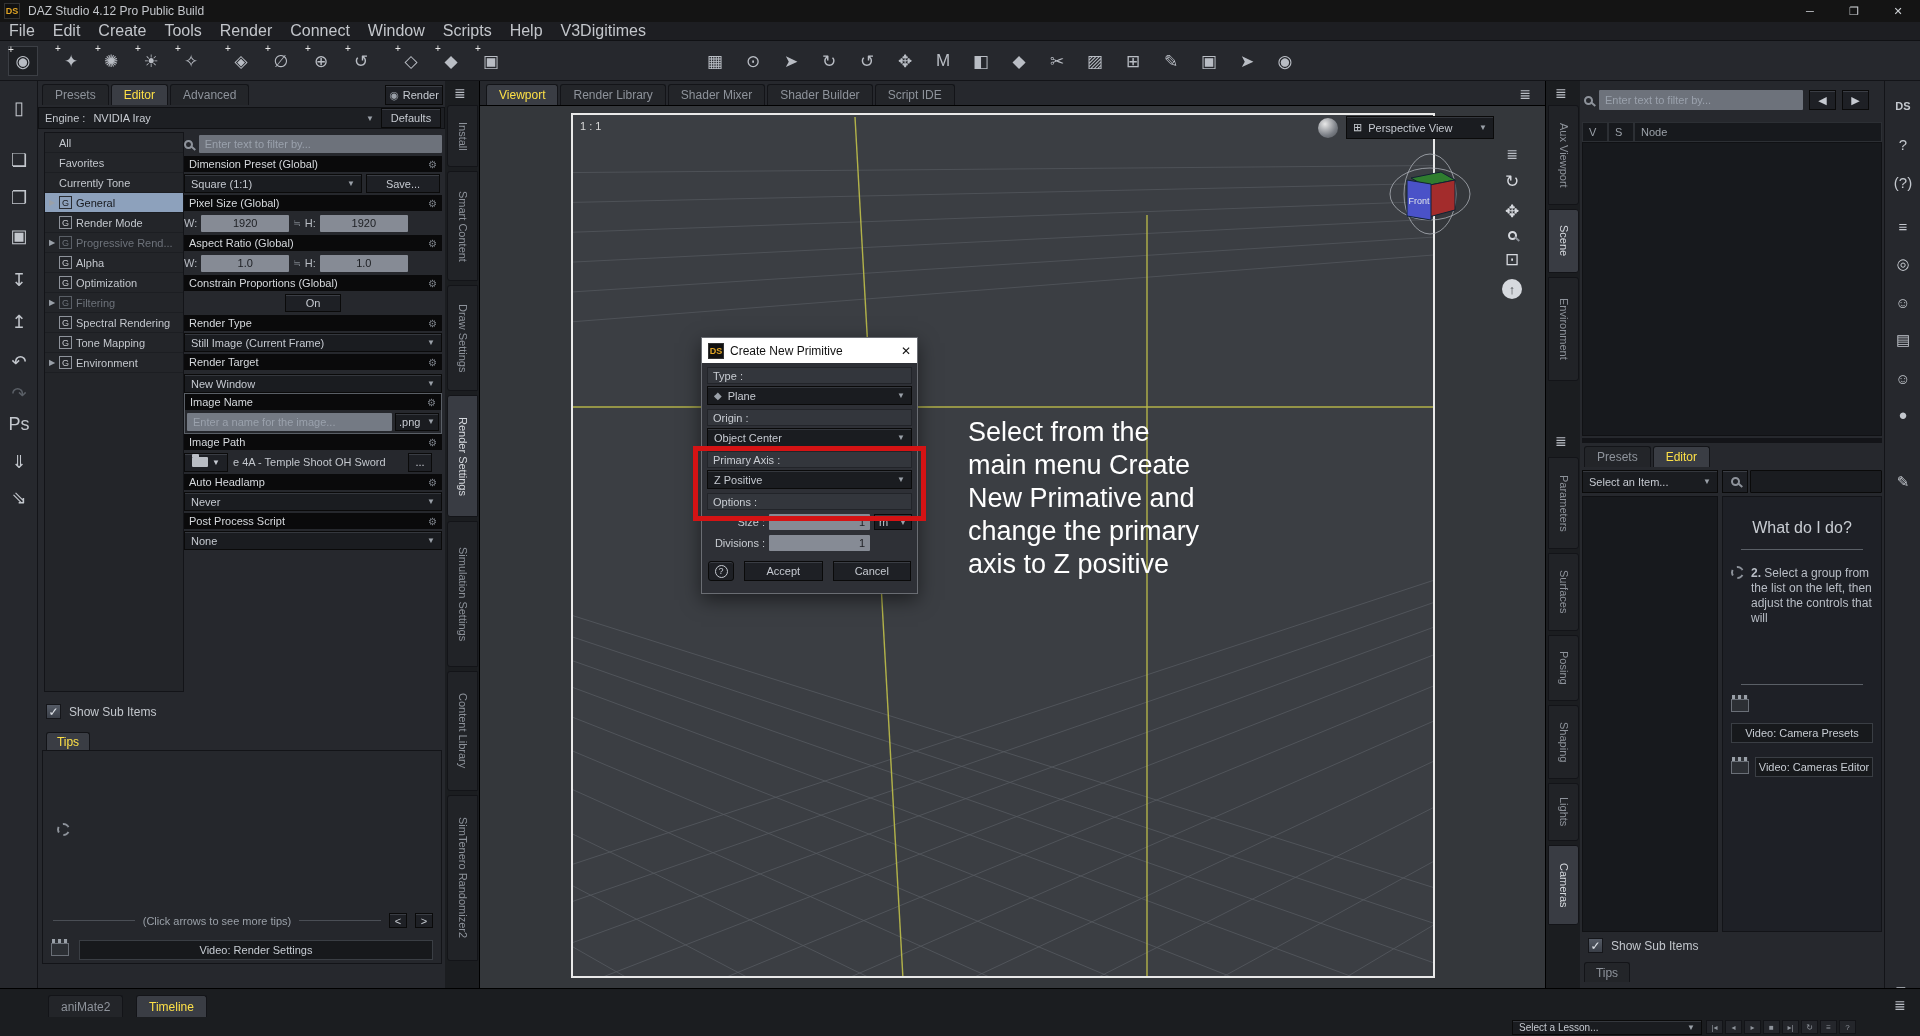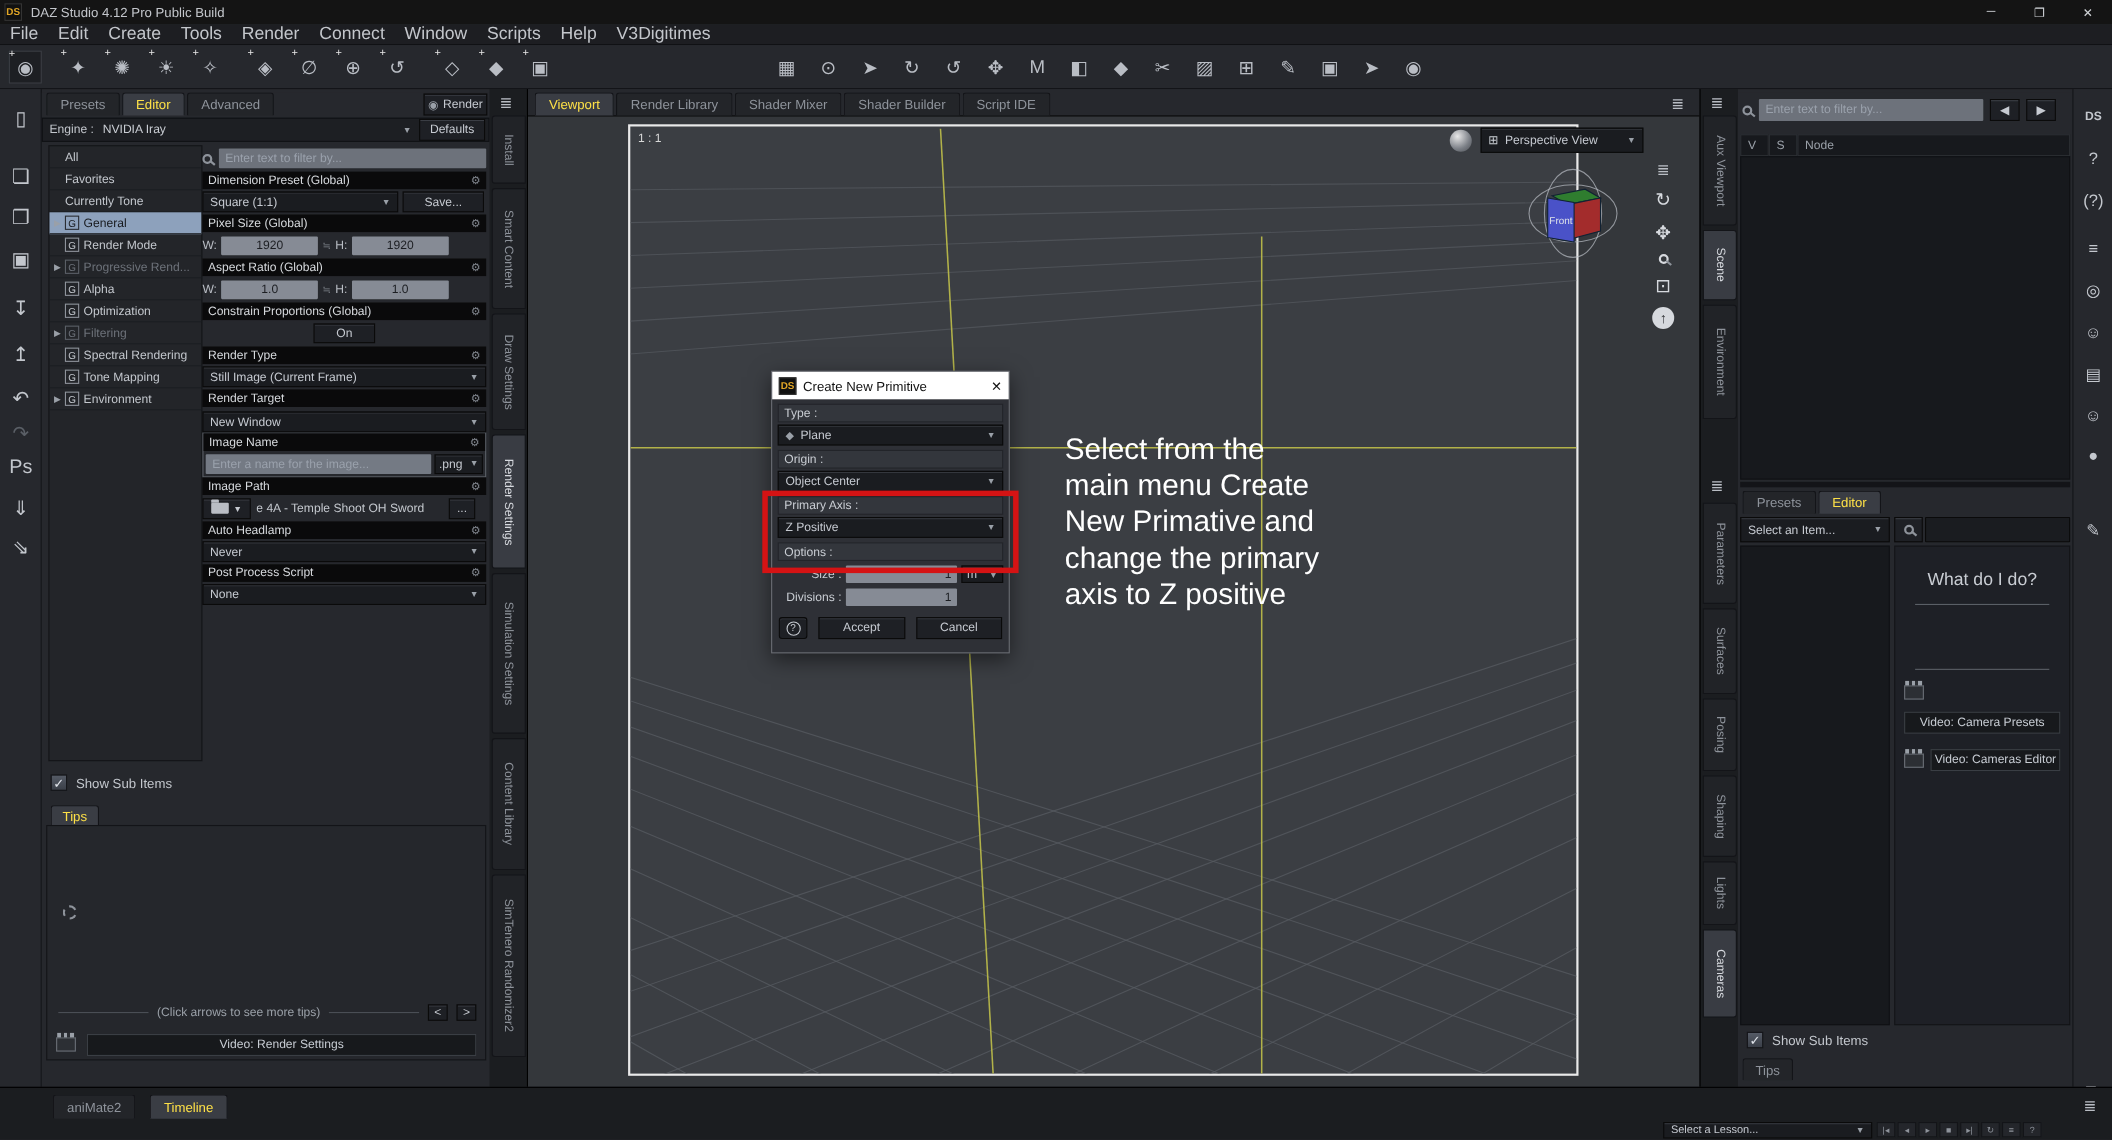--- a/index.html
+++ b/index.html
@@ -89,21 +89,21 @@
 
   
   .dialog { left:701px; top:337px; width:217px; height:257px; background:#2e3036; border:1px solid #6a6d73; box-shadow:0 6px 18px rgba(0,0,0,.5); }
   .dlg-title { height:25px; background:#fff; display:flex; align-items:center; padding:0 6px; }
   .dlg-title .t { color:#111; font-size:12px; margin-left:6px; }
   .dlg-title .x { margin-left:auto; color:#111; font-size:12px; }
   .dlg-label { background:#33363c; border:1px solid #222429; color:#c9cdd3; font-size:11px; height:17px; display:flex; align-items:center; padding:0 5px; margin:4px 5px 0 5px; }
   .dlg-dd { margin:2px 5px 0 5px; }
   .redbox { left:693px; top:446px; width:233px; height:75px; border:5px solid #d51314; z-index:40; pointer-events:none; }
 
-  .annotation { left:968px; top:392px; width:330px; color:#ffffff; font-size:27px; line-height:33px; white-space:pre-line; z-index:30; }
+  .annotation { left:968px; top:416px; width:330px; color:#ffffff; font-size:27px; line-height:33px; white-space:pre-line; z-index:30; }
 
   
   .right-panel { left:1580px; top:84px; width:304px; height:904px; background:#26282d; }
   .colhdr { background:#17191d; border:1px solid #2c2f34; color:#9aa0a8; font-size:11px; display:flex; align-items:center; padding-left:6px; height:20px; }
   .whatdo { background:#1e2026; border:1px solid #131418; }
   .videobtn { background:#17191c; border:1px solid #3a3e44; color:#c7ccd3; font-size:11px; display:flex; align-items:center; justify-content:center; height:20px; }
 
   
   .bottom { left:0; top:988px; width:1920px; height:48px; background:#1b1d20; border-top:1px solid #000; }
   .minibtn { width:17px; height:14px; background:#24262b; border:1px solid #131418; color:#8e939b; font-size:8px; display:flex; align-items:center; justify-content:center; }
@@ -588,20 +588,26 @@
 
     <div class="abs" style="left:142px;top:386px;width:160px;height:23px;display:flex;gap:2px;">
       <div class="btn" style="width:32px;">
           <span class="mag"></span>
         </div>
       <input class="txtinput" style="background: rgb(26, 28, 32); border: 1px solid rgb(10, 10, 10);">
     </div>
     <div class="abs whatdo" style="left:142px;top:412px;width:160px;height:436px;">
       <div style="text-align:center;margin-top:22px;font-size:16px;color:#c9cdd3;">What do I do?</div>
       <div style="margin:12px 18px 0 18px;height:1px;background:#5a5f66;"></div>
+      <div style="display:flex;margin:16px 8px 0 8px;gap:7px;">
+        <span class="spinner"></span>
+        <div style="flex:1;font-size:12px;line-height:15px;color:#b9bec6;">
+          <b>2.</b> <span>Select a group from the list on the left, then adjust the controls that will</span>
+        </div>
+      </div>
       <div style="margin:58px 18px 0 18px;height:1px;background:#5a5f66;"></div>
       <span class="clapper" style="margin:14px 0 0 8px;"></span>
       <div class="videobtn" style="margin:8px 8px 0 8px;">Video: Camera Presets</div>
       <div style="display:flex;align-items:center;gap:6px;margin:14px 8px 0 8px;">
         <span class="clapper"></span>
         <div class="videobtn" style="flex:1;">Video: Cameras Editor</div>
       </div>
     </div>
 
     <div class="abs" style="left:8px;top:854px;display:flex;align-items:center;gap:8px;">

